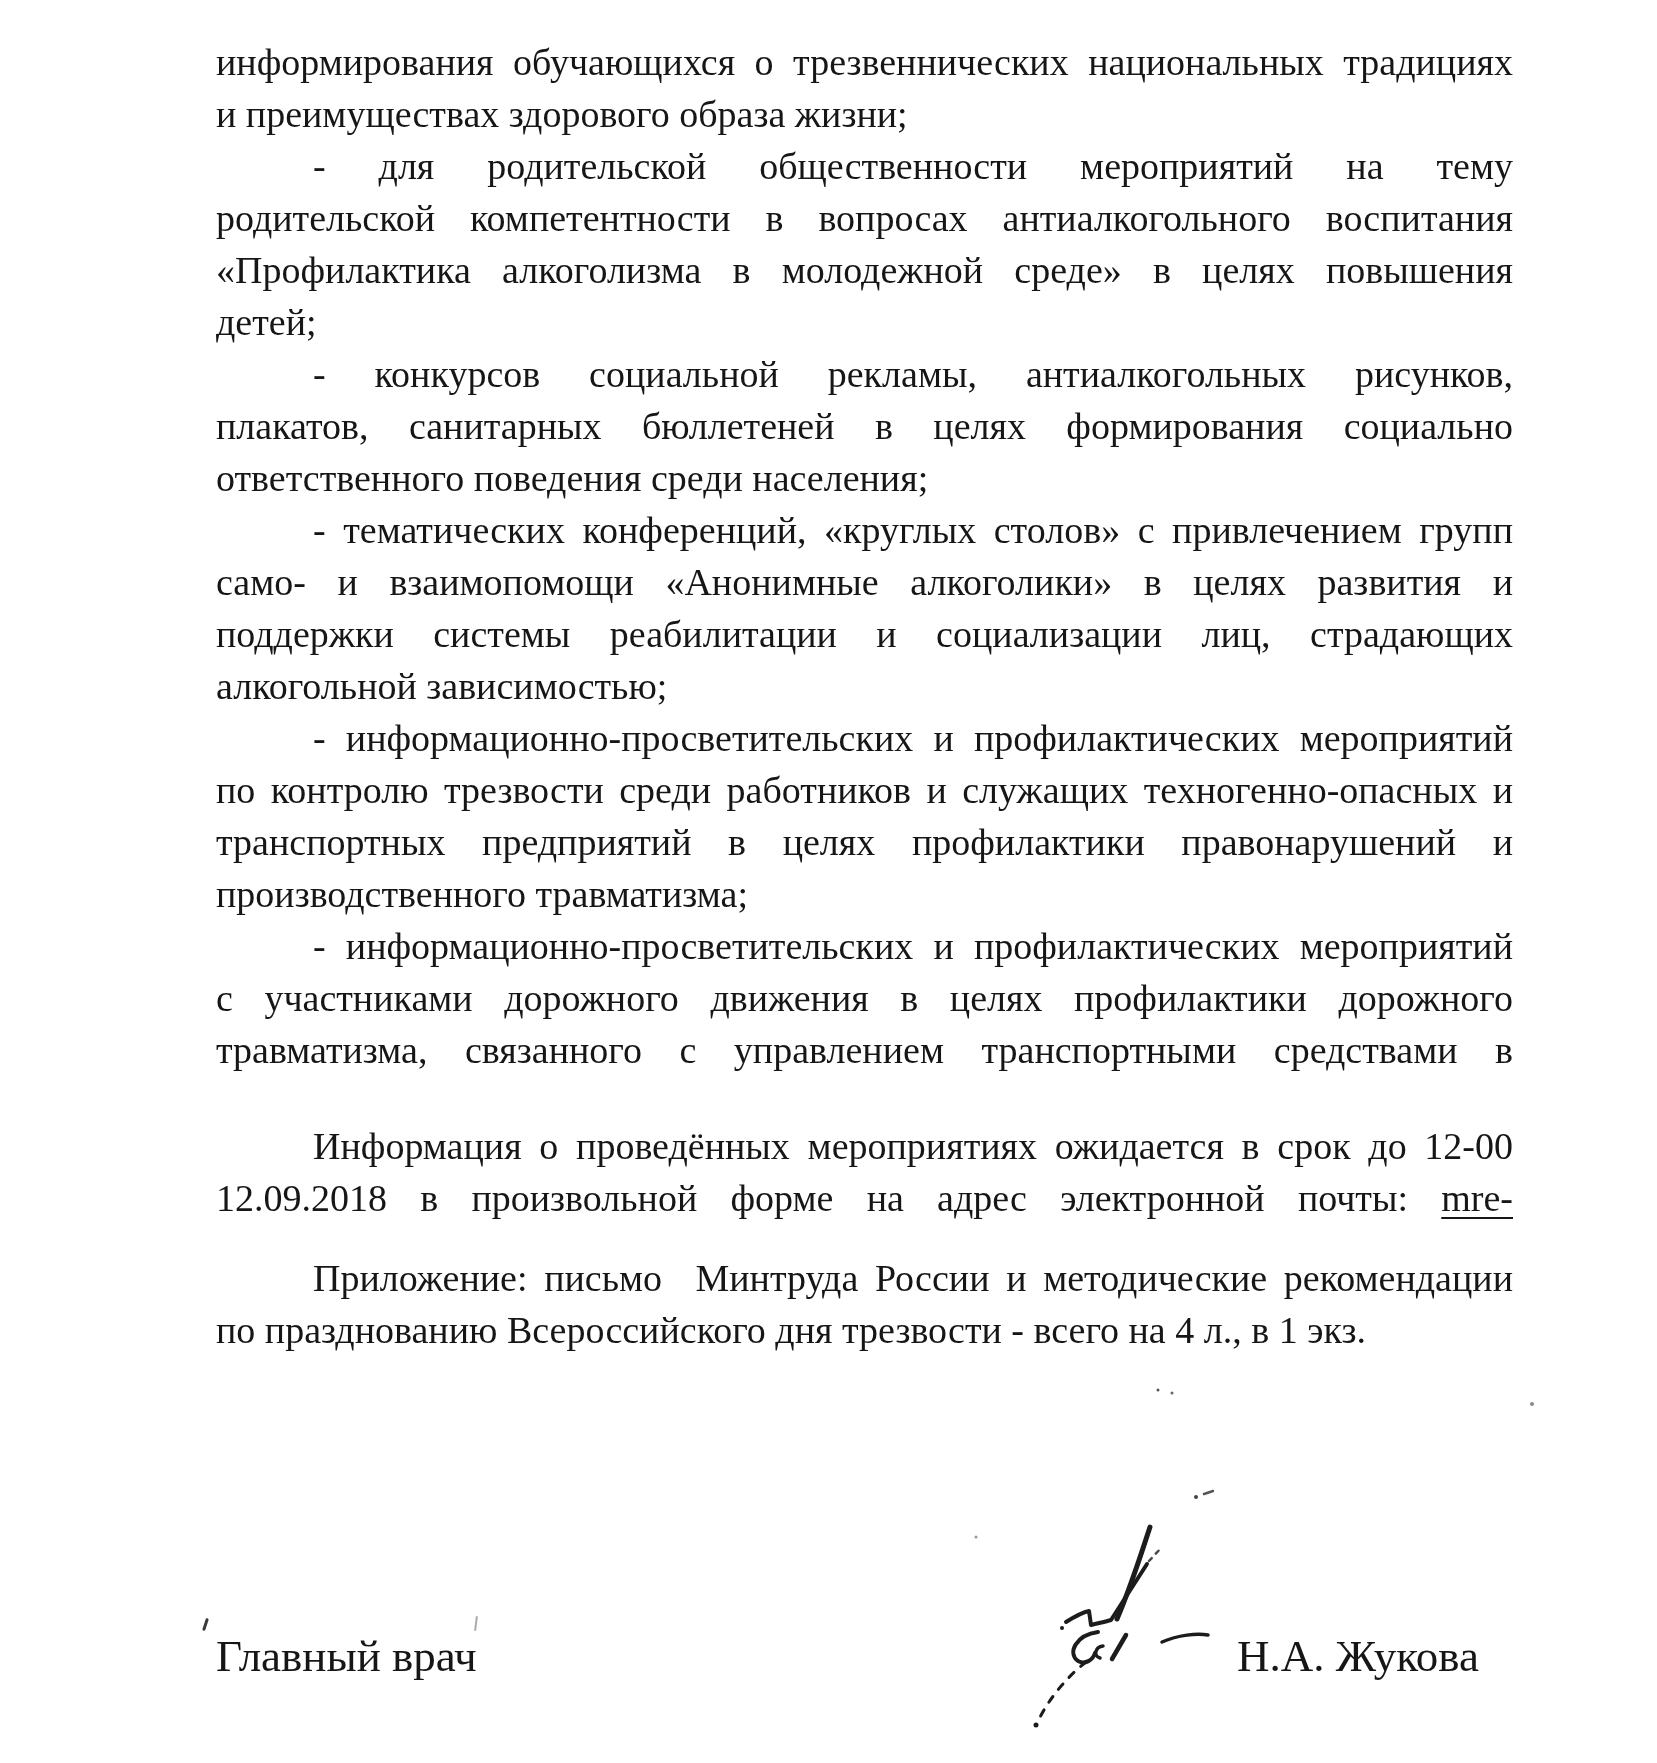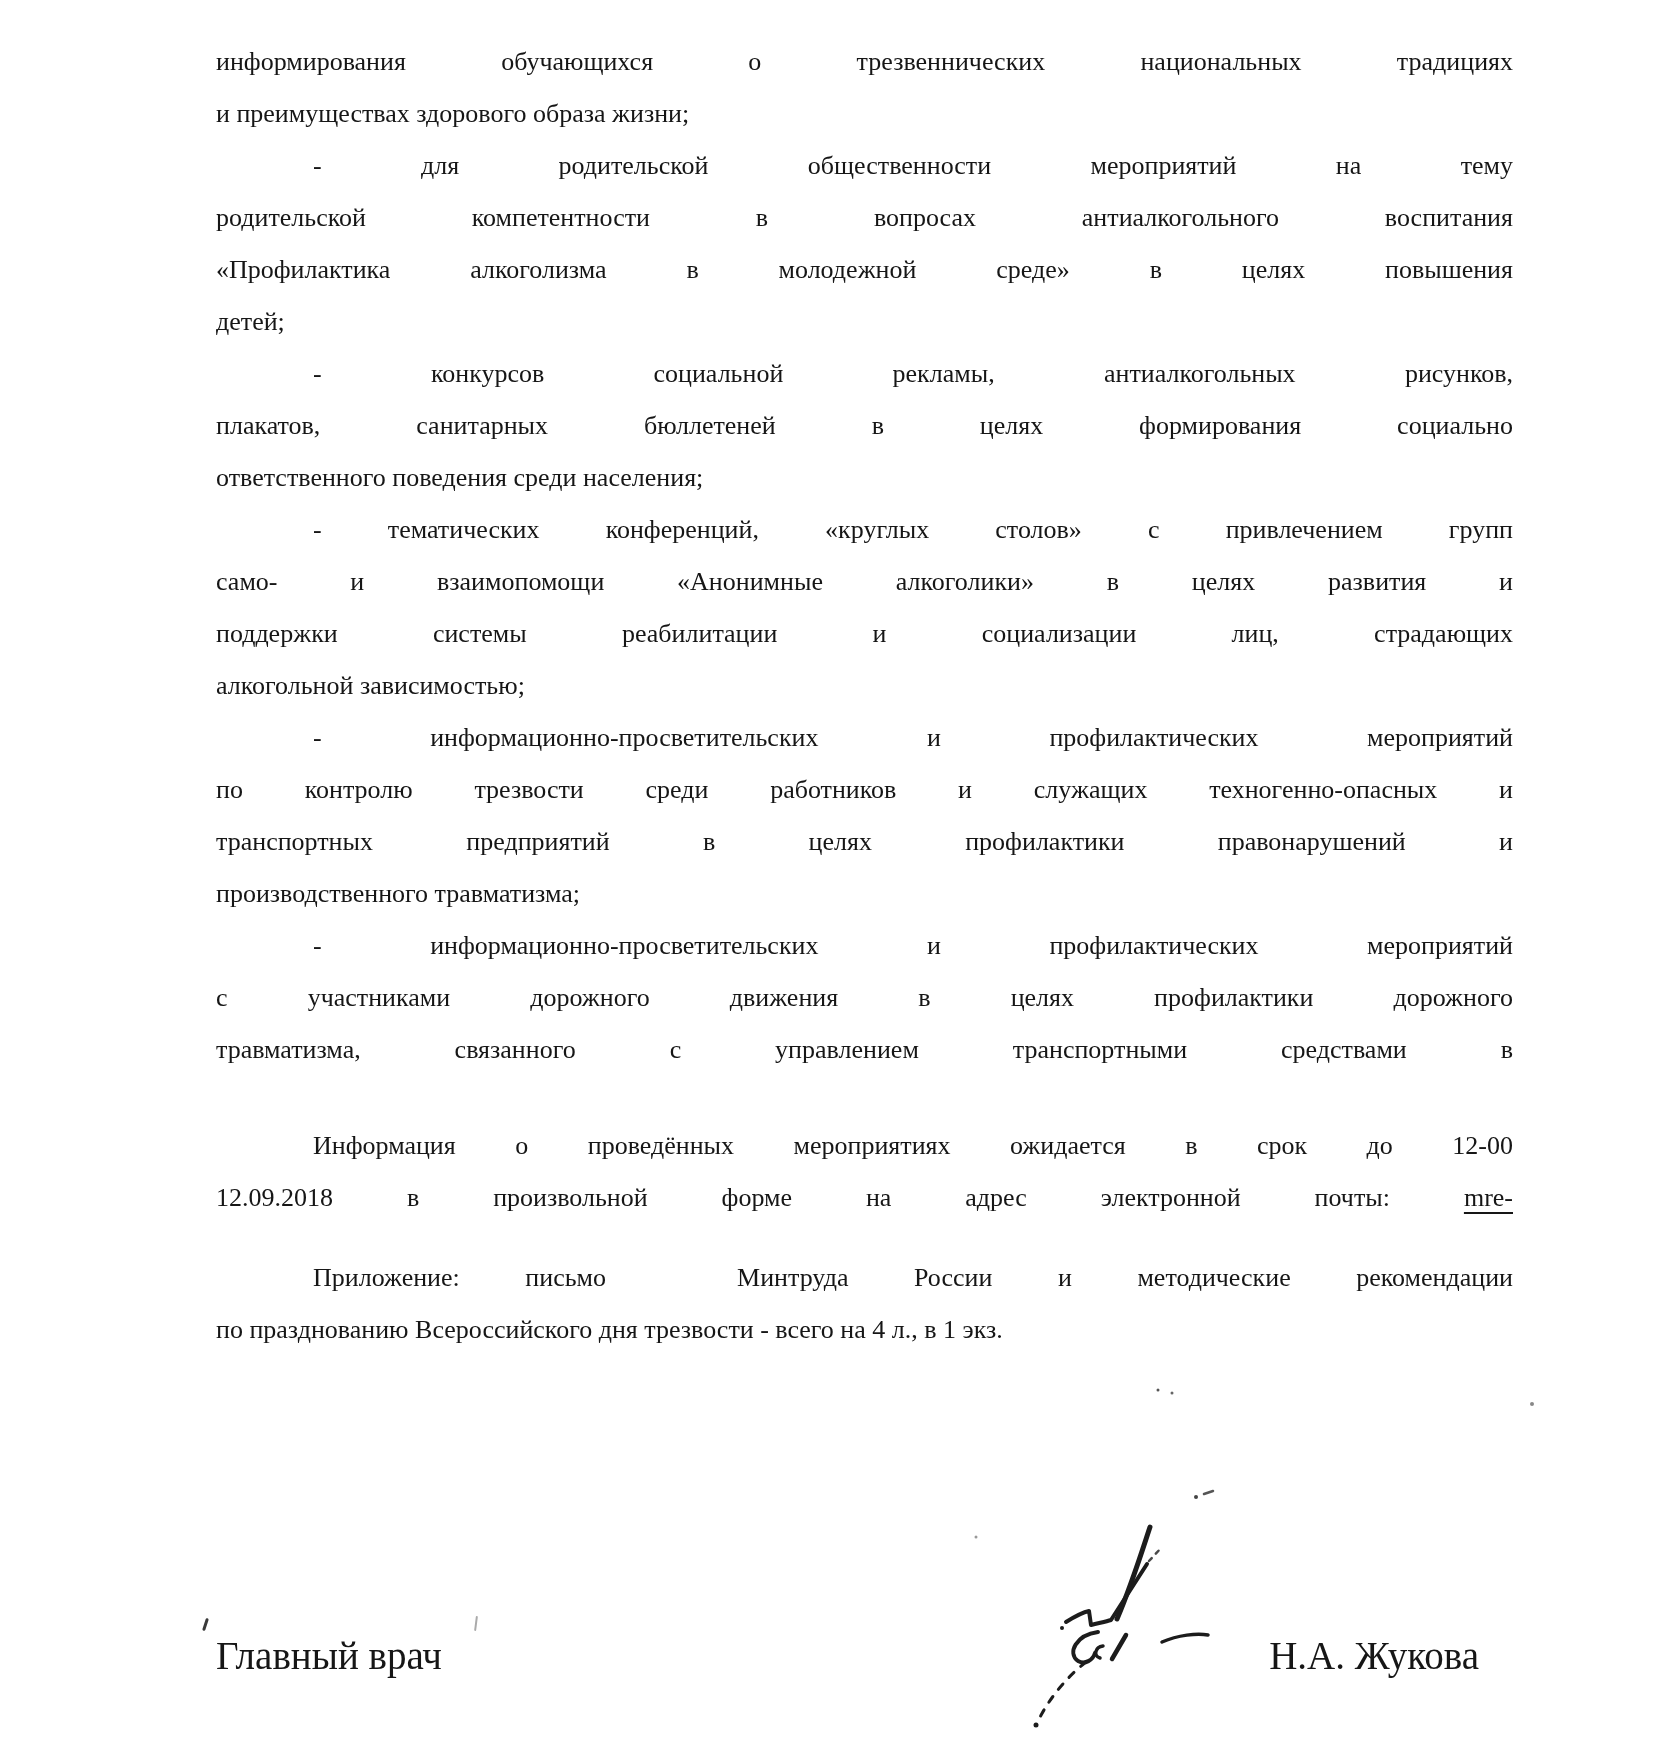--- a/index.html
+++ b/index.html
@@ -13,21 +13,21 @@
     overflow: hidden;
   }
   .doc-body {
     position: absolute;
     left: 216px;
     top: 36px;
     width: 1297px;
   }
   .para { margin: 0; }
   .line {
-    font-size: 26px;
+    font-size: 38px;
     line-height: 52px;
     height: 52px;
     text-align: left;
     white-space: normal;
   }
   .line.jl {
     text-align: justify;
     text-align-last: justify;
     text-justify: inter-word;
   }
@@ -37,21 +37,21 @@
     text-decoration-thickness: 2px;
     text-underline-offset: 6px;
   }
   .sig-row {
     position: absolute;
     left: 216px;
     top: 1630px;
     width: 1297px;
     display: flex;
     justify-content: space-between;
-    font-size: 39px;
+    font-size: 45px;
     line-height: 52px;
   }
   .sig-name { margin-right: 34px; }
   .signature-svg {
     position: absolute;
     left: 950px;
     top: 1380px;
     width: 300px;
     height: 360px;
   }

